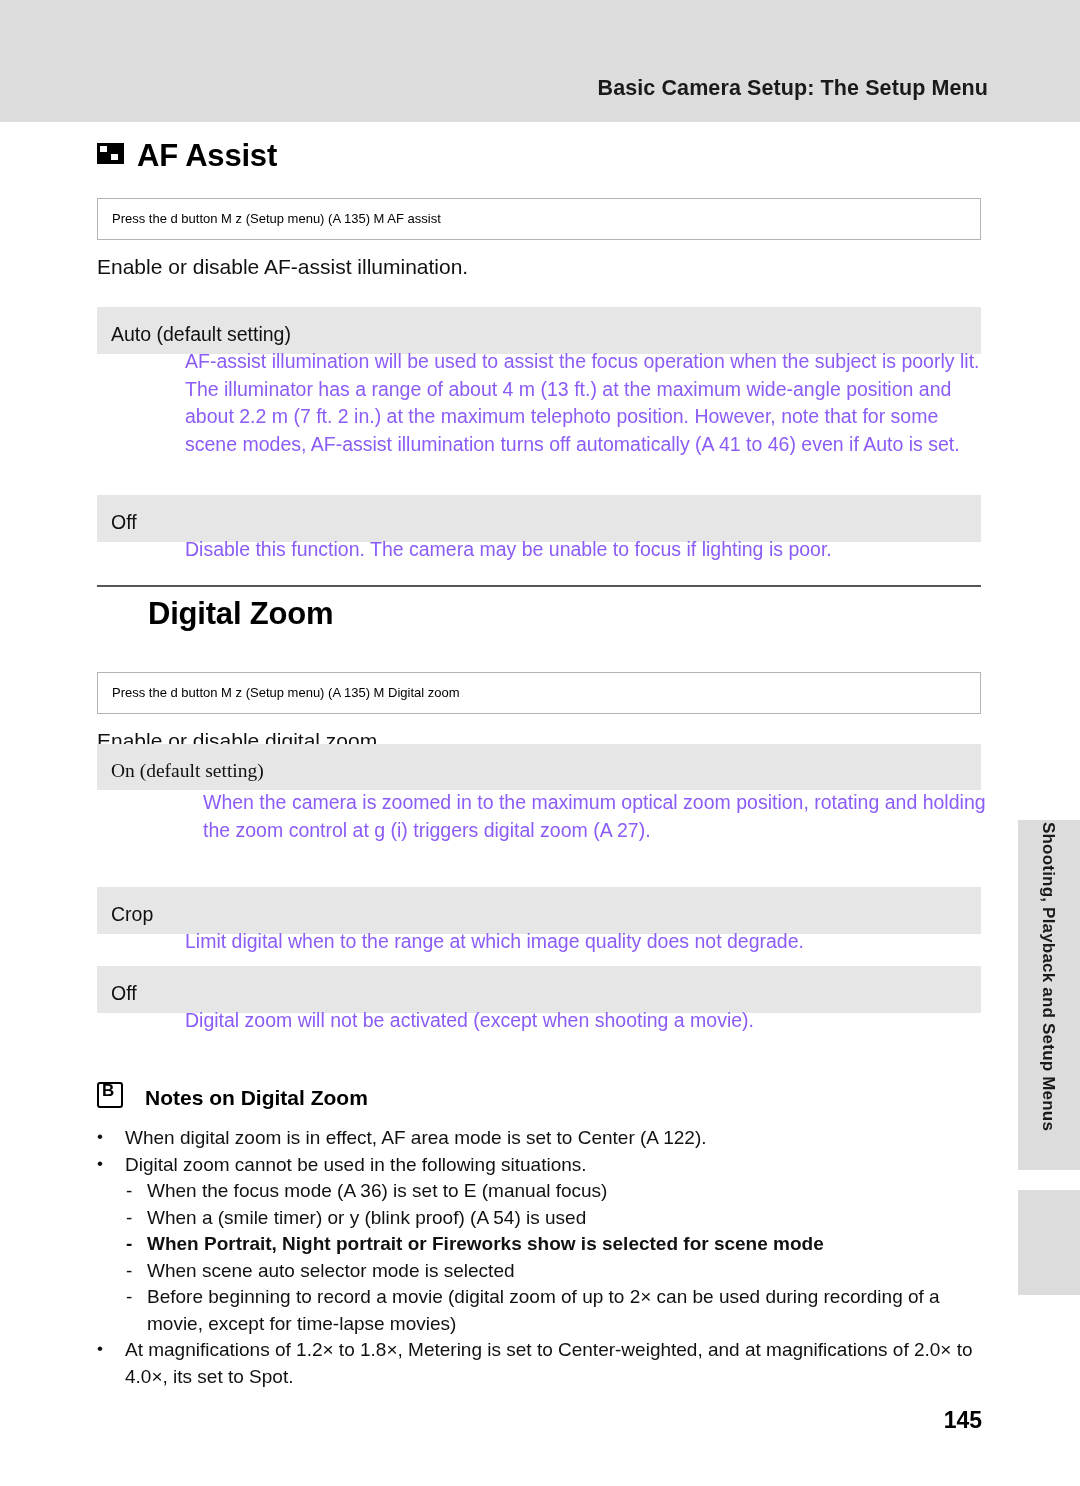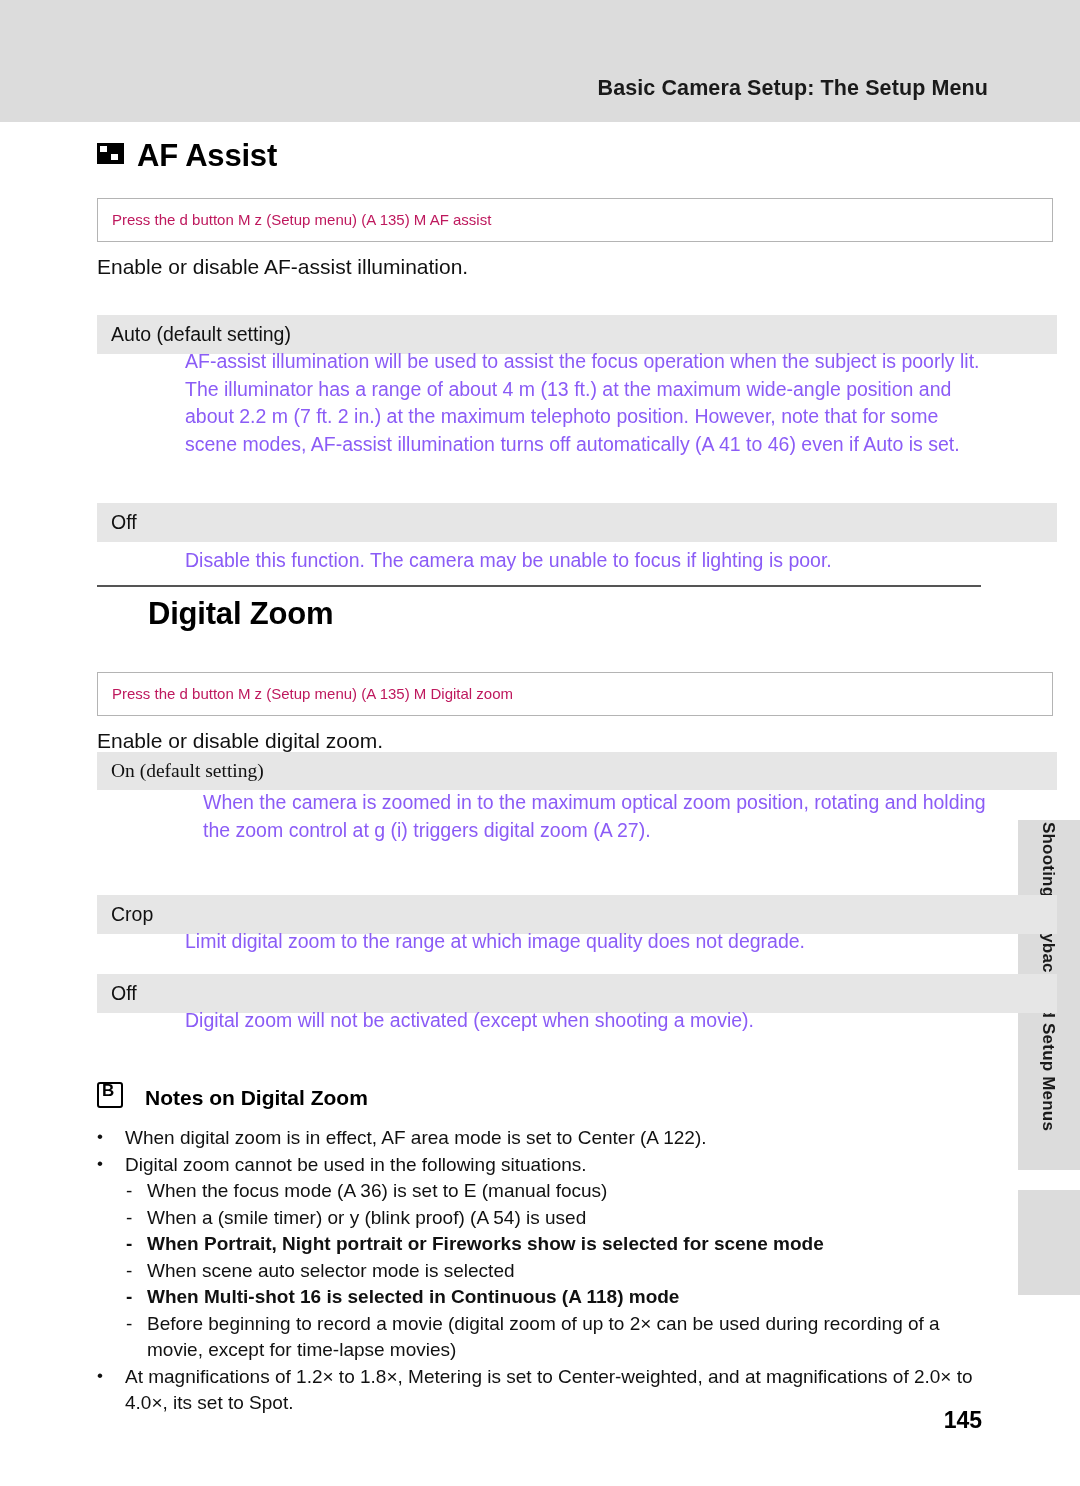--- a/index.html
+++ b/index.html
@@ -94,45 +94,44 @@
     content: "";
     position: absolute;
     left: 14px; top: 11px;
     width: 7px; height: 6px;
     background: #fff;
   }
 
   .press-box {
     position: absolute;
     left: 97px;
-    width: 956px;
+    width: 884px;
     border: 1px solid #b4b4b4;
     box-sizing: border-box;
-    font-size: 15px;
-    color: #be185d;
+    font-size: 13px;
+    color: #000000;
     padding: 12px 14px 13px 14px;
   }
 
   .lead-text {
     position: absolute;
     left: 97px;
     font-size: 21px;
     color: #111;
   }
 
   .opt-head {
     position: absolute;
     left: 97px;
-    width: 960px;
+    width: 884px;
     background: #e6e6e6;
     box-sizing: border-box;
-    padding: 8px 0 8px 14px;
+    padding: 16px 0 8px 14px;
     font-size: 19.5px;
     color: #111;
-    margin-top: 8px;
   }
   .opt-body {
     position: absolute;
     left: 185px;
     width: 800px;
     font-size: 19.5px;
     color: #8b5cf6;
     line-height: 27.5px;
   }
 
@@ -229,52 +228,51 @@
 <div class="press-box" style="top:198px;">
   <span>Press the d button M z (Setup menu) (A 135) M AF assist</span>
 </div>
 
 <div class="lead-text" style="top:255px;">Enable or disable AF-assist illumination.</div>
 
 <div class="opt-head" style="top:307px;">Auto (default setting)</div>
 <div class="opt-body" style="top:348px; width:800px;">AF-assist illumination will be used to assist the focus operation when the subject is poorly lit. The illuminator has a range of about 4 m (13 ft.) at the maximum wide-angle position and about 2.2 m (7 ft. 2 in.) at the maximum telephoto position. However, note that for some scene modes, AF-assist illumination turns off automatically (A 41 to 46) even if Auto is set.</div>
 
 <div class="opt-head" style="top:495px;">Off</div>
-<div class="opt-body" style="top:536px;margin-top:11px;">Disable this function. The camera may be unable to focus if lighting is poor.</div>
+<div class="opt-body" style="top:536px;">Disable this function. The camera may be unable to focus if lighting is poor.</div>
 
 <div class="hr-rule" style="top:585px;"></div>
 
 <div class="section-title" style="left:148px; top:596px;">
   <span>Digital Zoom</span>
 </div>
 
 <div class="press-box" style="top:672px;">
   <span>Press the d button M z (Setup menu) (A 135) M Digital zoom</span>
 </div>
 
 <div class="lead-text" style="top:729px;">Enable or disable digital zoom.</div>
 
 <div class="opt-head" style="top:744px;font-family:Liberation Serif, serif;">On (default setting)</div>
 <div class="opt-body" style="top:789px; width:805px;margin-left:18px;">When the camera is zoomed in to the maximum optical zoom position, rotating and holding the zoom control at g (i) triggers digital zoom (A 27).</div>
 
 <div class="opt-head" style="top:887px;">Crop</div>
-<div class="opt-body" style="top:928px;">Limit digital zoom to the range at which image quality does not degrade.</div>
+<div class="opt-body" style="top:928px;">Limit digital when to the range at which image quality does not degrade.</div>
 
 <div class="opt-head" style="top:966px;">Off</div>
 <div class="opt-body" style="top:1007px;">Digital zoom will not be activated (except when shooting a movie).</div>
 
 <div class="notes-head" style="top:1082px;">
   <span class="bicon"></span><span>Notes on Digital Zoom</span>
 </div>
 
 <div class="notes-body" style="top:1125px;">
   <div class="bullet">When digital zoom is in effect, AF area mode is set to Center (A 122).</div>
   <div class="bullet">Digital zoom cannot be used in the following situations.</div>
   <div class="dash">When the focus mode (A 36) is set to E (manual focus)</div>
   <div class="dash">When a (smile timer) or y (blink proof) (A 54) is used</div>
   <div class="dash b">When Portrait, Night portrait or Fireworks show is selected for scene mode</div>
   <div class="dash">When scene auto selector mode is selected</div>
-  <div class="dash b">When Multi-shot 16 is selected in Continuous (A 118) mode</div>
   <div class="dash">Before beginning to record a movie (digital zoom of up to 2× can be used during recording of a movie, except for time-lapse movies)</div>
   <div class="bullet" style="margin-top:0;">At magnifications of 1.2× to 1.8×, Metering is set to Center-weighted, and at magnifications of 2.0× to 4.0×, its set to Spot.</div>
 </div>
 
 <div class="page-number">145</div>
 
 </body></html>

